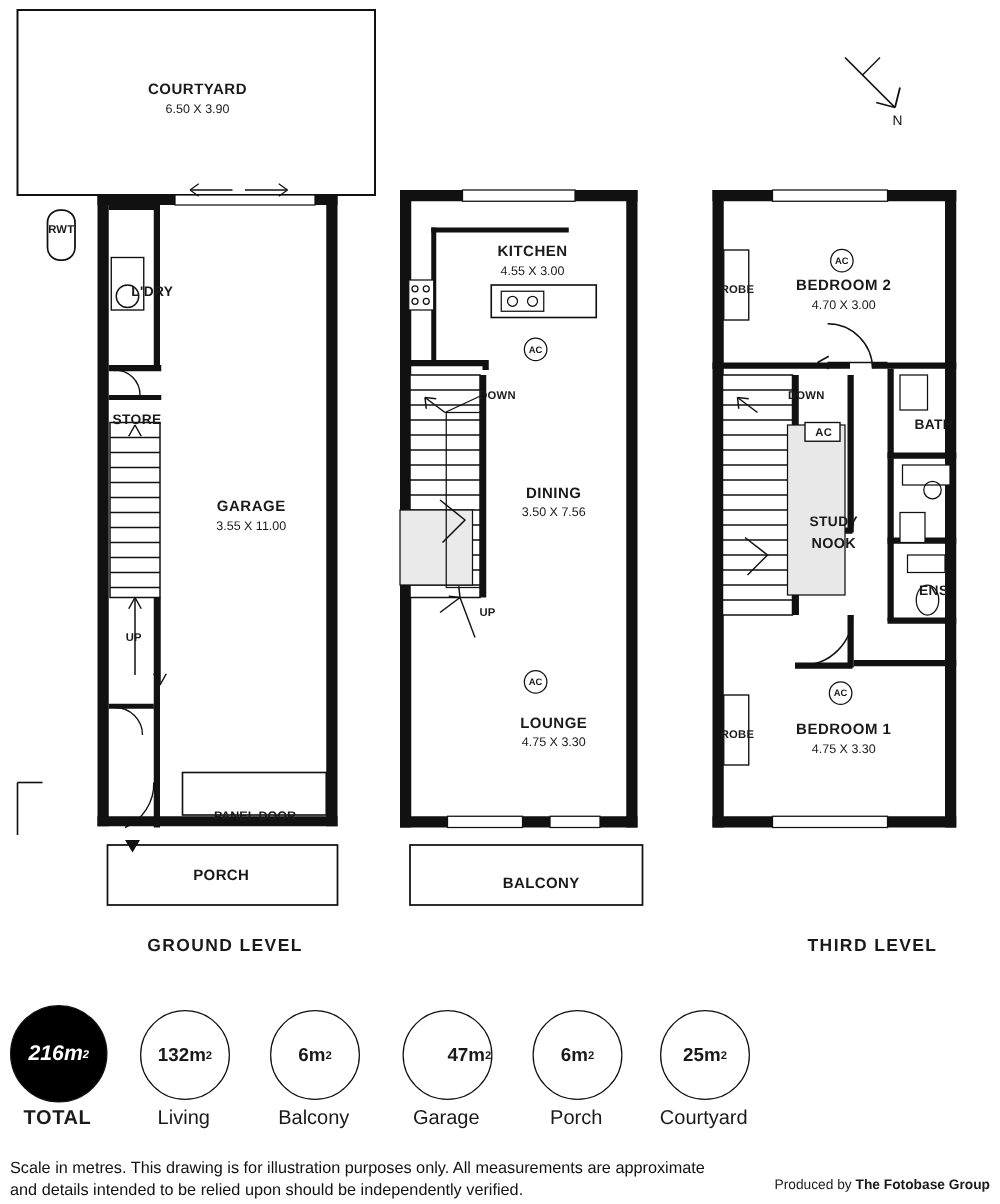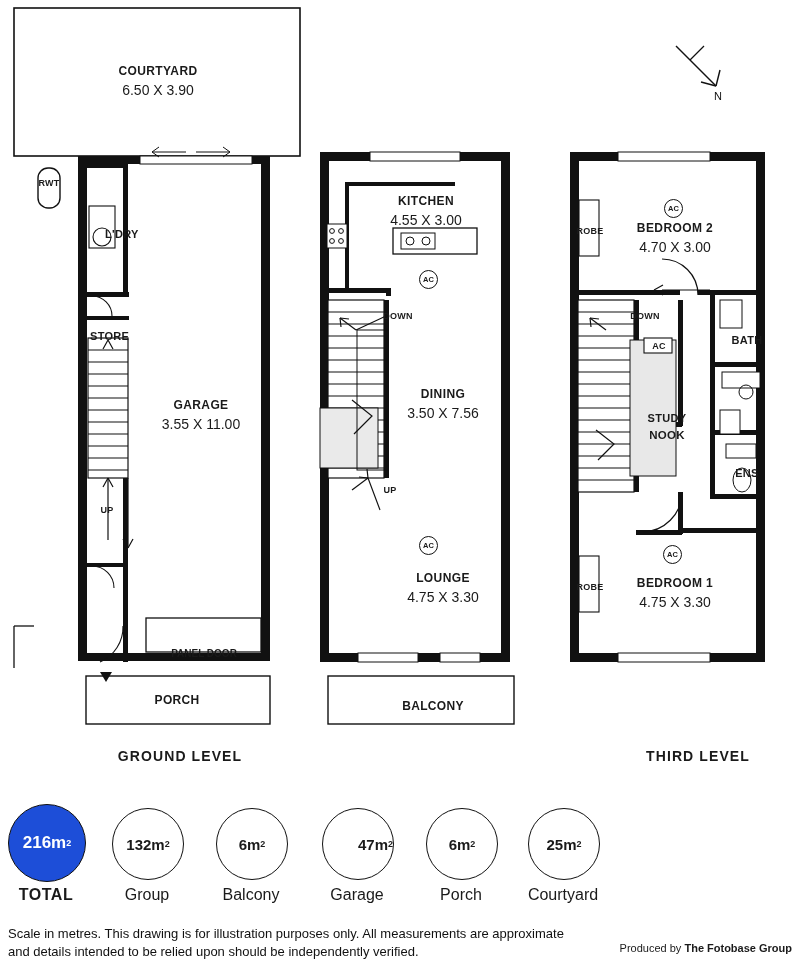--- a/index.html
+++ b/index.html
@@ -7,34 +7,34 @@
     width:800px;height:963px;
     background:#ffffff;
     font-family:"Liberation Sans", sans-serif;
     color:#1a1a1a;
     position:relative;
     overflow:hidden;
   }
   .plan{position:absolute;left:0;top:0;width:800px;height:963px;}
   .lbl{position:absolute;text-align:center;line-height:1.25;}
   .room-name{font-weight:bold;font-size:12px;letter-spacing:0.4px;}
-  .room-dim{font-size:14px;}
+  .room-dim{font-size:10px;}
   .small-name{font-weight:bold;font-size:11px;letter-spacing:0.3px;}
   .tiny{font-size:9px;font-weight:bold;letter-spacing:0.2px;}
   .level-title{font-weight:bold;font-size:14px;letter-spacing:1.1px;}
   .ac{
     position:absolute;width:17px;height:17px;border:1.4px solid #111;border-radius:50%;
     font-size:7.5px;font-weight:bold;display:flex;align-items:center;justify-content:center;
     background:#fff;
   }
   .hatch{position:absolute;}
   .badge-row{position:absolute;left:0;top:800px;width:800px;height:110px;}
   .badge{position:absolute;border-radius:50%;border:1.6px solid #111;background:#fff;
          display:flex;align-items:center;justify-content:center;font-size:15px;font-weight:bold;}
-  .badge.total{background:#1d4ed8;color:#fff;border-color:#111;}
+  .badge.total{background:#000000;color:#fff;border-color:#111;font-style:italic;}
   .badge sup{font-size:9px;vertical-align:super;}
   .badge-label{position:absolute;text-align:center;font-size:16px;}
   .badge-label.total{font-weight:bold;letter-spacing:0.5px;}
   .footer{position:absolute;left:8px;top:925px;width:560px;font-size:13px;line-height:1.35;color:#111;}
   .producer{position:absolute;right:8px;top:942px;font-size:11px;}
   .producer b{font-weight:bold;}
   .compass{position:absolute;left:668px;top:44px;width:70px;height:62px;}
   svg{display:block;overflow:visible;}
   .stairs line{stroke:#111;stroke-width:1.2;}
 </style>
@@ -299,21 +299,21 @@
         <span>m</span>
         <sup>2</sup>
     </div>
     <div class="badge-label total" style="left:8px;top:86px;width:76px;">TOTAL</div>
 
     <div class="badge" style="left:112px;top:8px;width:70px;height:70px;">
       <span>132</span>
         <span>m</span>
         <sup>2</sup>
     </div>
-    <div class="badge-label" style="left:107px;top:86px;width:80px;">Group</div>
+    <div class="badge-label" style="left:107px;top:86px;width:80px;">Living</div>
 
     <div class="badge" style="left:216px;top:8px;width:70px;height:70px;">
       <span>6</span>
         <span>m</span>
         <sup>2</sup>
     </div>
     <div class="badge-label" style="left:206px;top:86px;width:90px;">Balcony</div>
 
     <div class="badge" style="left:322px;top:8px;width:70px;height:70px;justify-content:flex-end;">
       <span>47</span>

